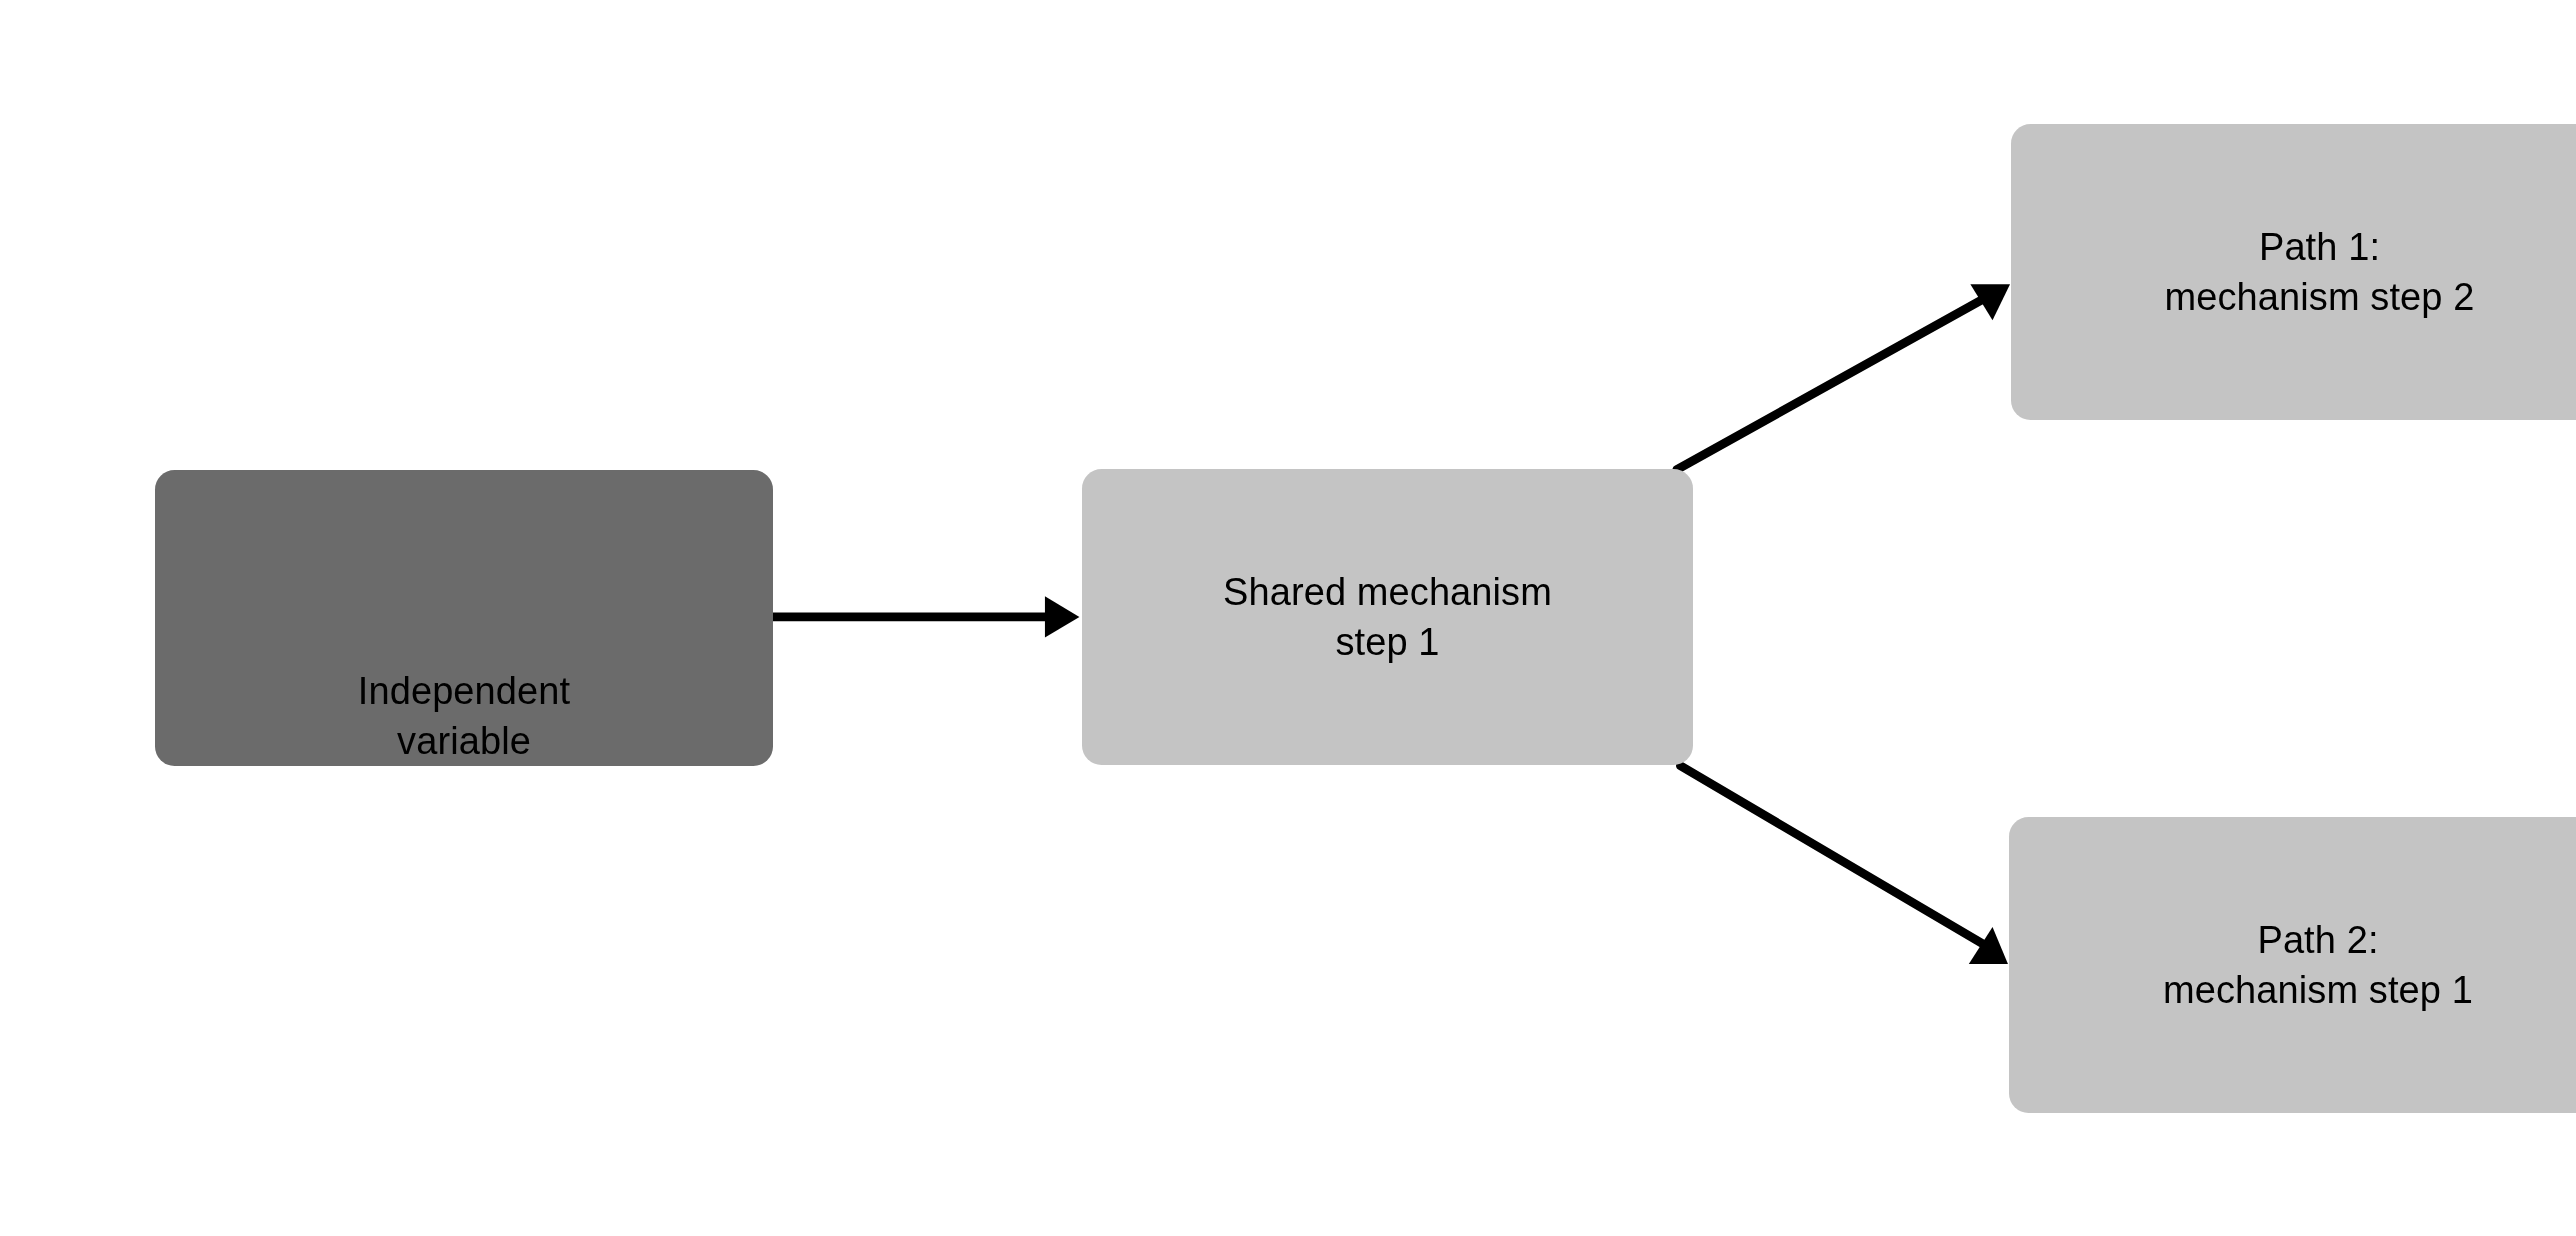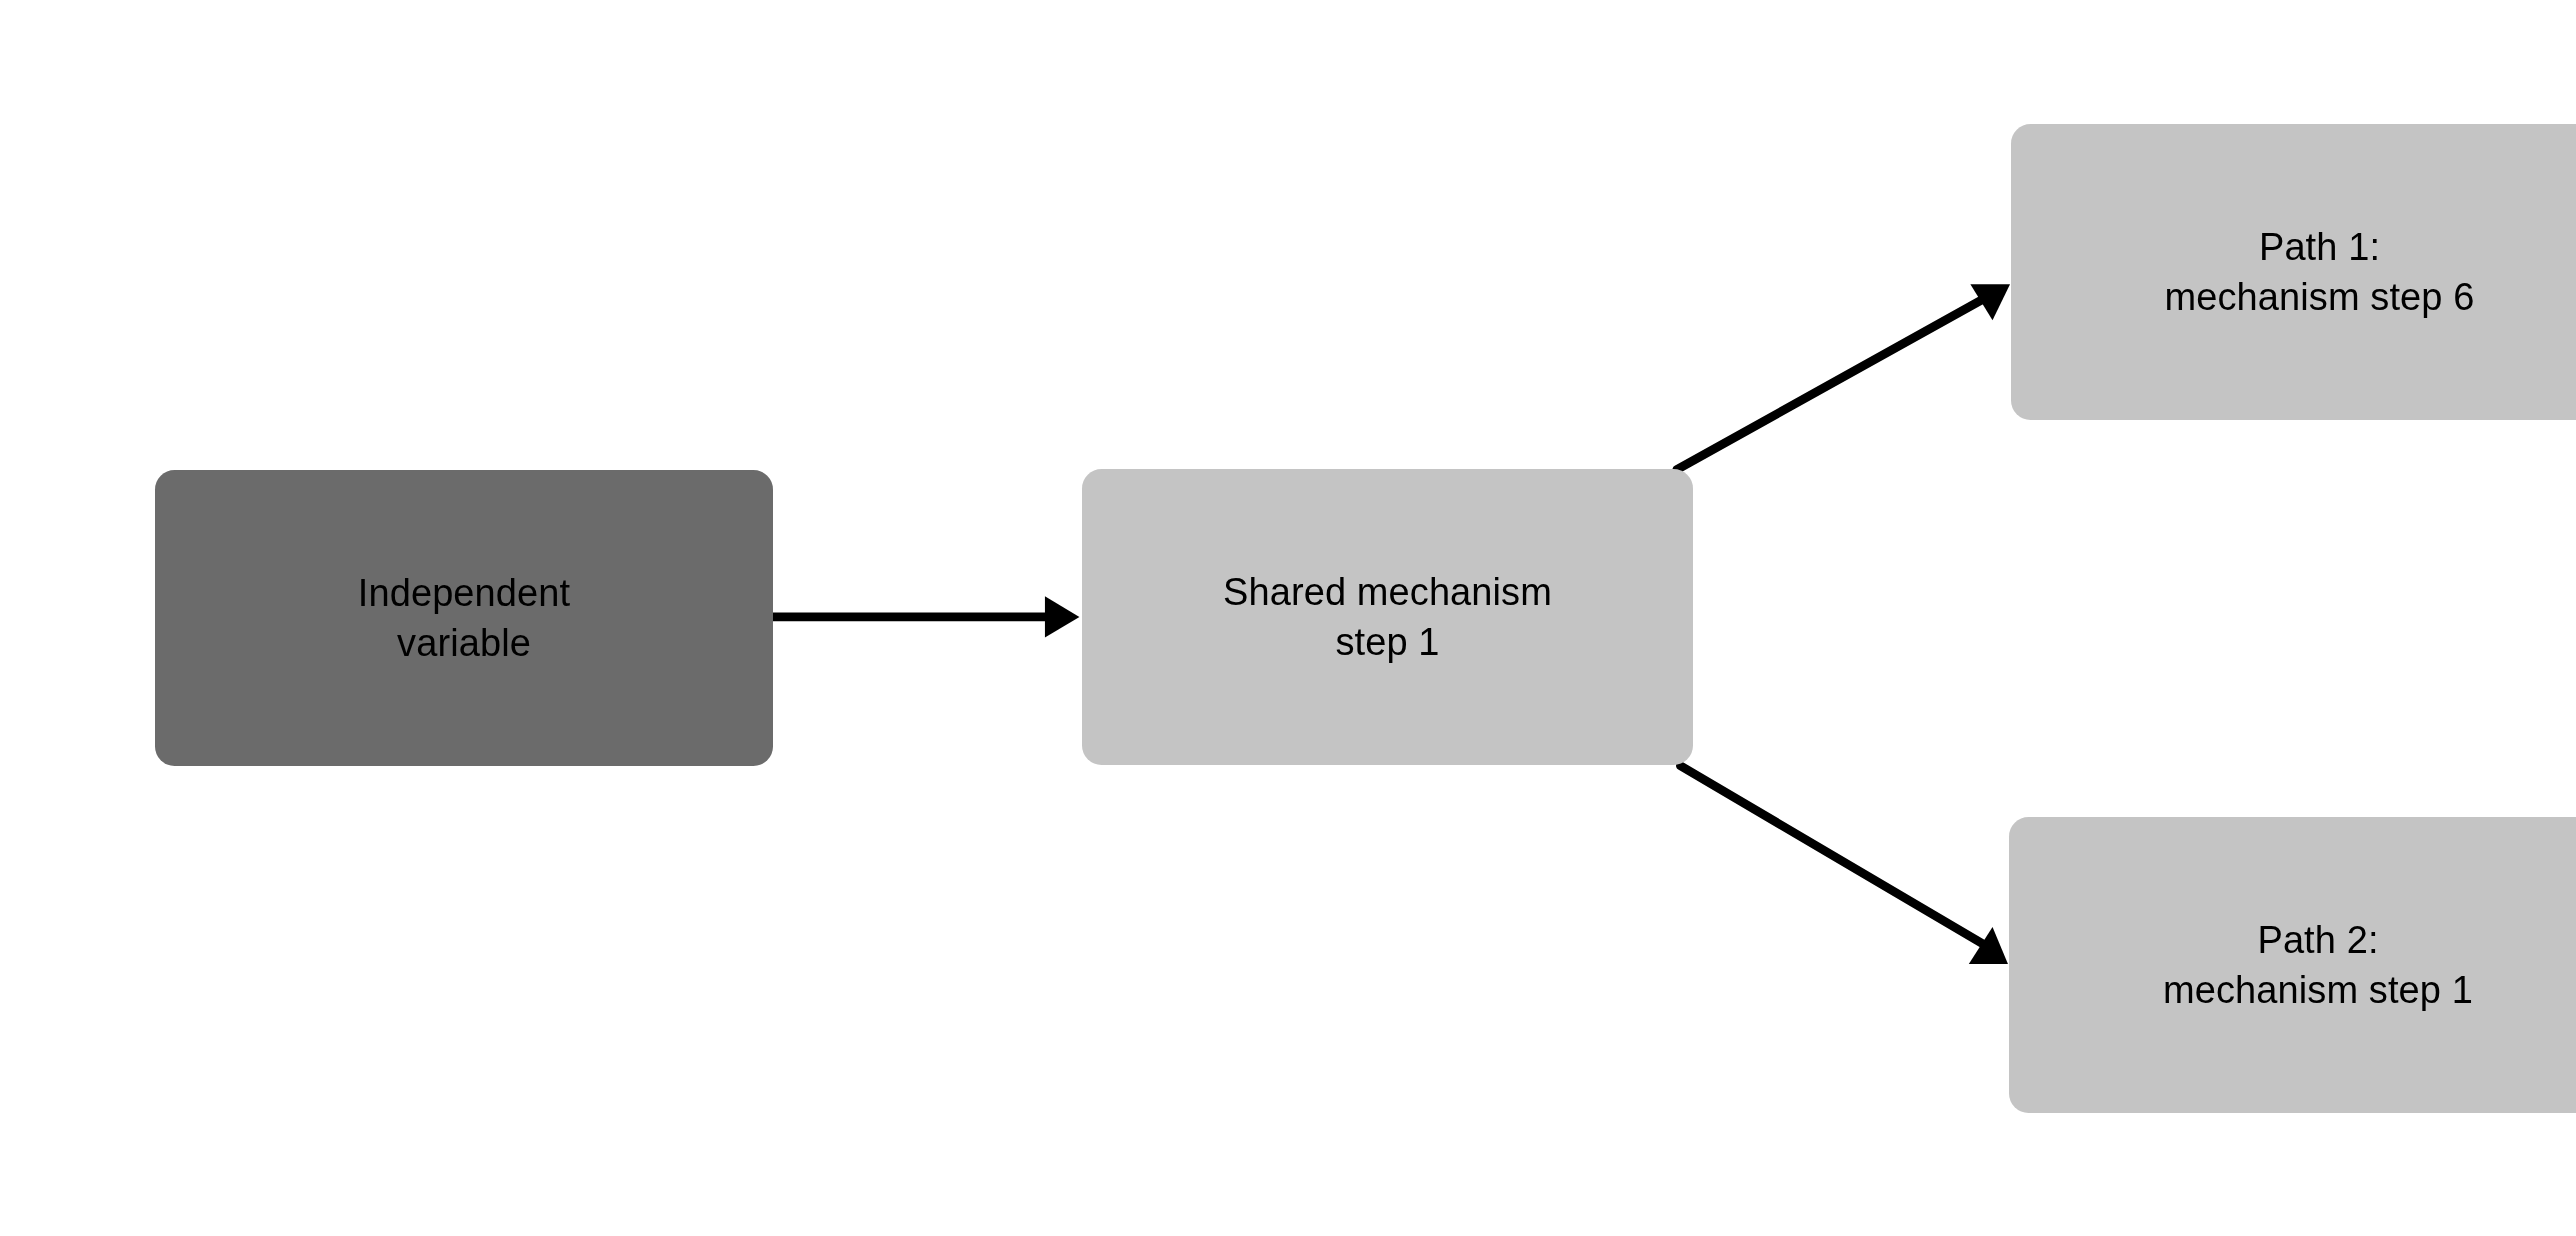--- a/index.html
+++ b/index.html
@@ -34,21 +34,21 @@
     align-items: center;
     justify-content: center;
     text-align: center;
     color: #000000;
     font-size: 38px;
     line-height: 1.32;
     letter-spacing: 0.1px;
     white-space: pre-line;
     font-family: "Liberation Sans", sans-serif;
   }
-  .node-dark  { background: #6b6b6b; }
+  .node-dark  { background: #6b6b6b; align-items: flex-end; }
   .node-light { background: #c4c4c4; }
 
   
   #node-independent    { left: 155px;  top: 470px;  width: 618px; height: 296px; }
   #node-shared         { left: 1082px; top: 469px;  width: 611px; height: 296px; align-items: center; }
   #node-path1          { left: 2011px; top: 124px;  width: 617px; height: 296px; }
   #node-path2          { left: 2009px; top: 817px; width: 618px; height: 296px; }
 
   .node-label { display: block; }
 </style>
@@ -90,21 +90,21 @@
 variable</span>
   </div>
 
   <div id="node-shared" class="node node-light" style="background: rgb(196, 196, 196);">
     <span class="node-label">Shared mechanism
 step 1</span>
   </div>
 
   <div id="node-path1" class="node node-light" style="background: rgb(196, 196, 196);">
     <span class="node-label">Path 1:
-mechanism step 6</span>
+mechanism step 2</span>
   </div>
 
   <div id="node-path2" class="node node-light" style="background: rgb(196, 196, 196);">
     <span class="node-label">Path 2:
 mechanism step 1</span>
   </div>
 
 </div>
 
 

